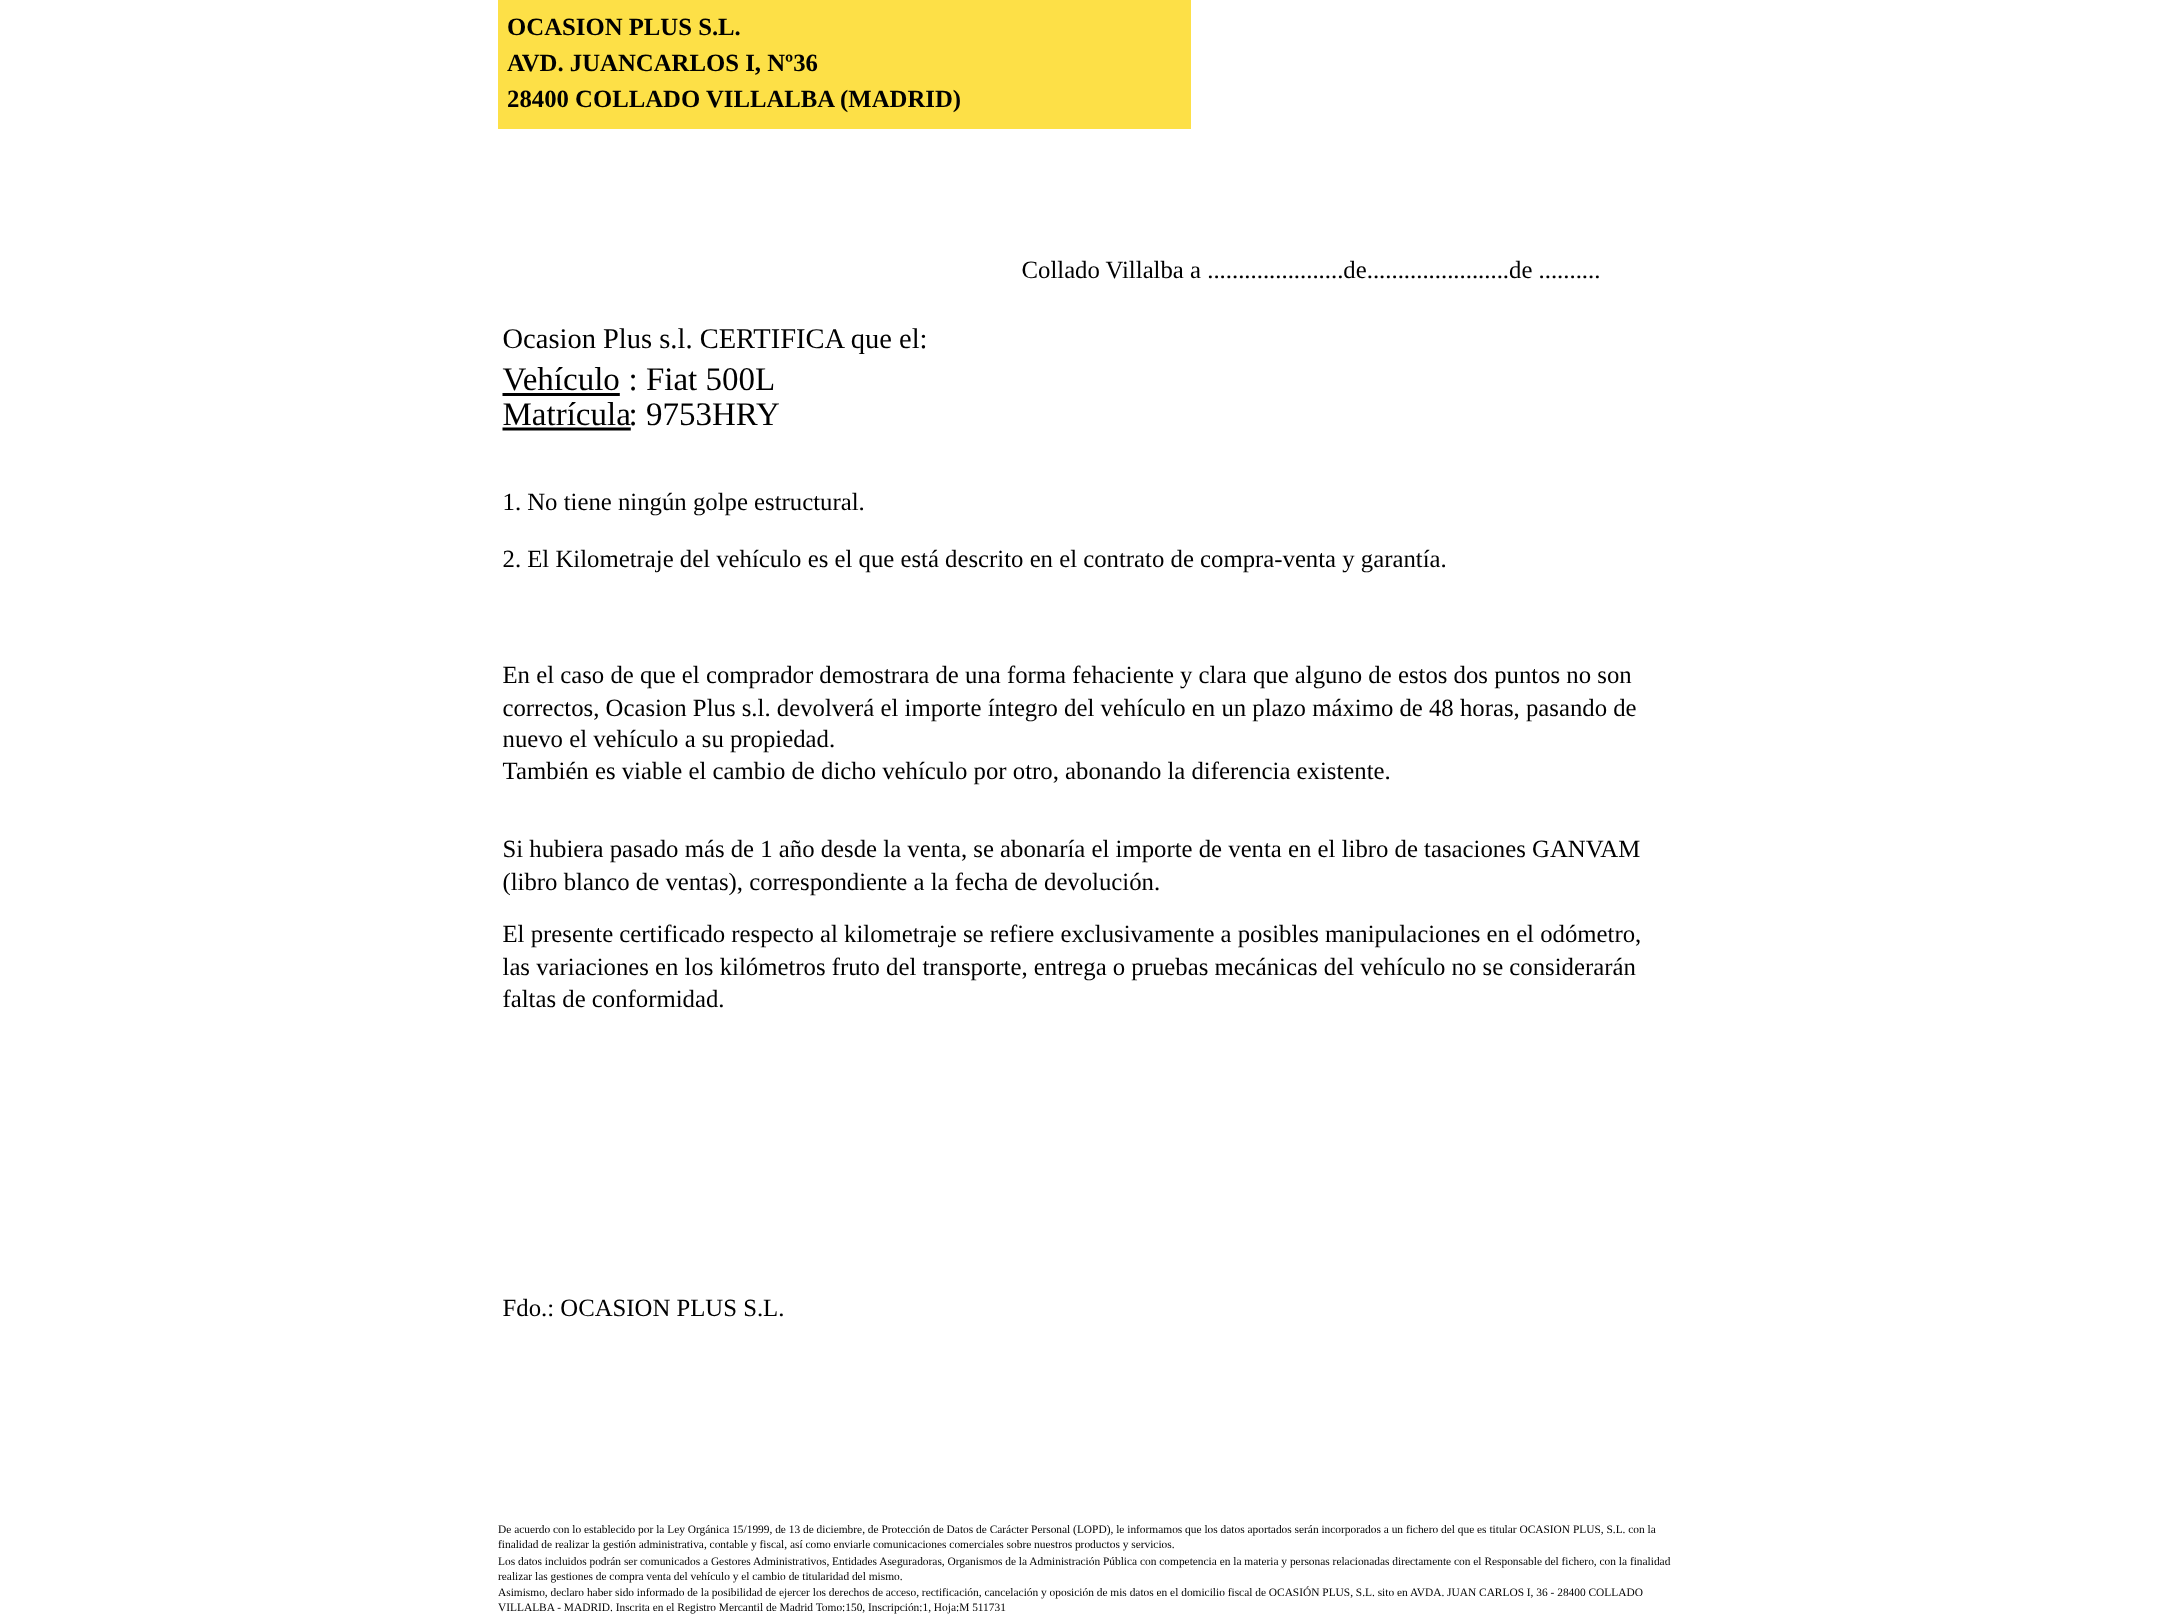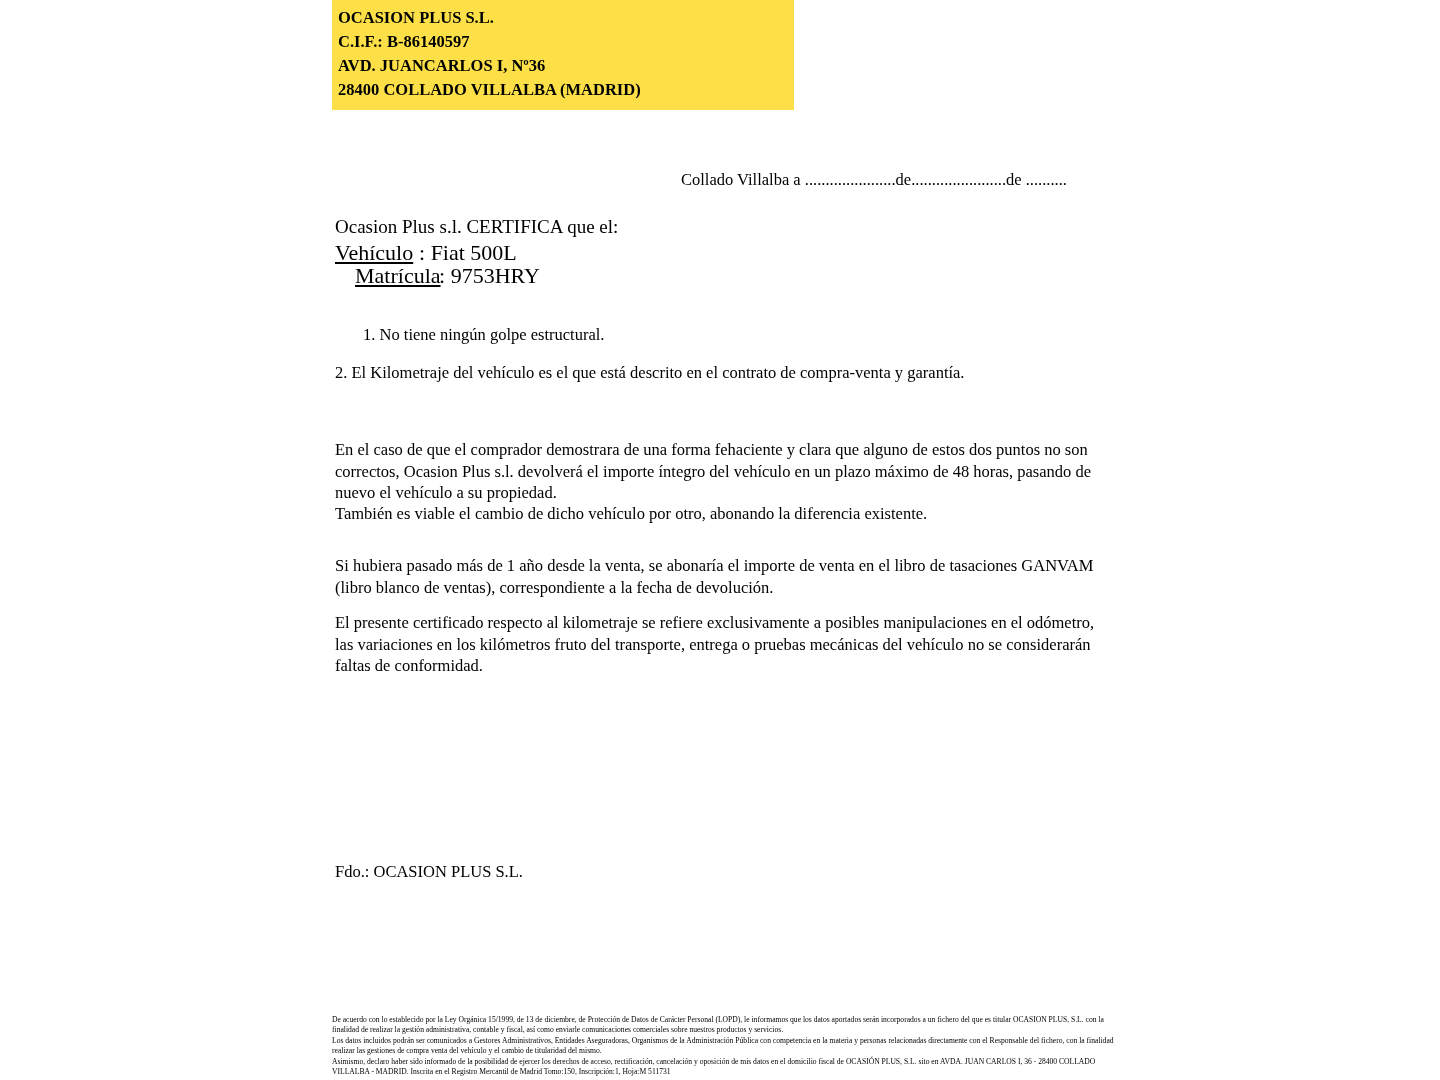--- a/index.html
+++ b/index.html
@@ -57,34 +57,34 @@
     white-space: nowrap;
   }
 
   .field-row {
     position: absolute;
     left: 335px;
     font-size: 22px;
     white-space: nowrap;
   }
   .field-row.r1 { top: 240px; }
-  .field-row.r2 { top: 263px; margin-left: 20px; }
+  .field-row.r2 { top: 263px; }
   .field-label {
     display: inline-block;
     width: 84px;
     text-decoration: underline;
   }
 
   .point {
     position: absolute;
     left: 335px;
     font-size: 16.5px;
     white-space: nowrap;
   }
-  .point.p1 { top: 325px; margin-left: 28px; }
+  .point.p1 { top: 325px; }
   .point.p2 { top: 363px; }
 
   .para {
     position: absolute;
     left: 335px;
     width: 760px;
     font-size: 16.5px;
     line-height: 21.5px;
     text-align: left;
   }
@@ -114,21 +114,20 @@
     margin: 0 0 2px 0;
   }
 </style>
 </head>
 <body>
 
 <div class="page">
 
   <div class="letterhead">
     <div>OCASION PLUS S.L.</div>
-    <div>C.I.F.: B-86140597</div>
     <div>AVD. JUANCARLOS I, Nº36</div>
     <div>28400 COLLADO VILLALBA (MADRID)</div>
   </div>
 
   <div class="place-date">Collado Villalba a ......................de.......................de ..........</div>
 
   <div class="certifies">Ocasion Plus s.l. CERTIFICA que el:</div>
 
   <div class="field-row r1">
     <span class="field-label">Vehículo</span><span>: </span><span>Fiat 500L</span>

